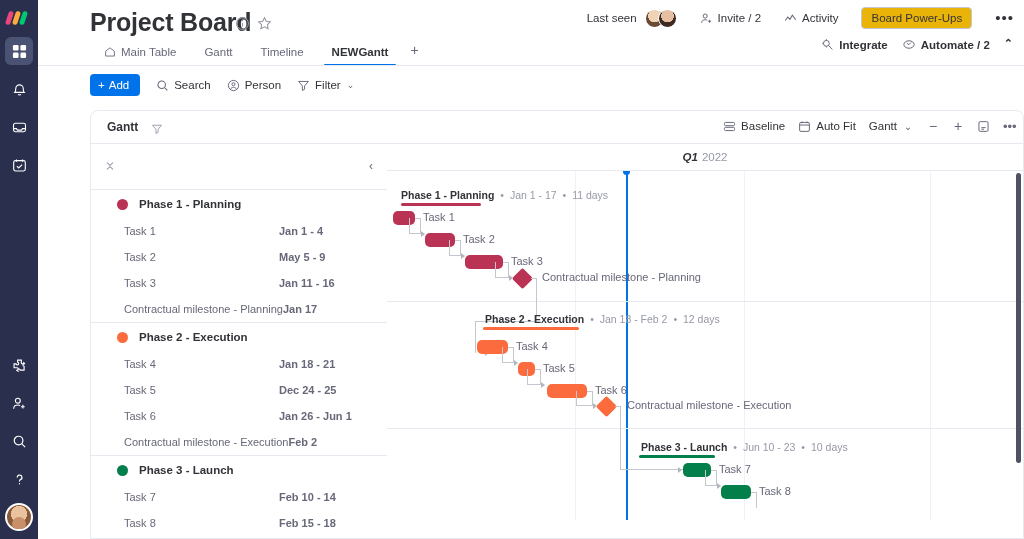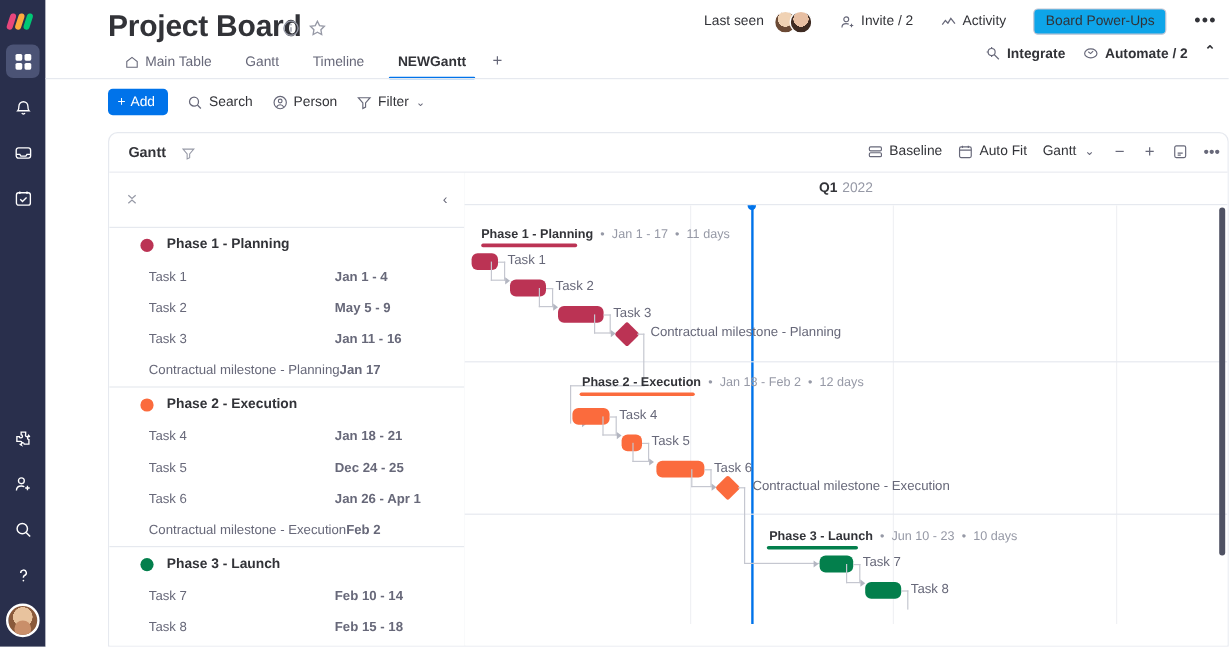--- a/index.html
+++ b/index.html
@@ -65,21 +65,21 @@
 
   .hdr-right { position: absolute; right: 10px; top: 7px; display: flex; align-items: center; gap: 23px; }
   .hdr-item { display: flex; align-items: center; gap: 5px; font-size: 11.5px; color: #323338; white-space: nowrap; }
   .hdr-item svg { color: #676879; }
   .avatars { display: flex; align-items: center; margin-left: 3px; }
   .av { width: 19px; height: 19px; border-radius: 50%; border: 1.5px solid #fff; }
   .av.a { background: radial-gradient(circle at 50% 35%, #f0d2b4 0 45%, #6b4a35 46% 100%); }
   .av.b { background: radial-gradient(circle at 50% 35%, #e7bfa3 0 45%, #3d2a22 46% 100%); margin-left: -6px; }
   .powerups {
     border: 1px solid #c3c6d4; border-radius: 4px;
-    padding: 4px 9px; font-size: 11.5px; color: #323338; background: #0ea5e9;
+    padding: 4px 9px; font-size: 11.5px; color: #323338; background: #eab308;
   }
   .dots { color: #323338; font-size: 15px; letter-spacing: 1px; line-height: 10px; }
 
   .hdr-right2 { position: absolute; right: 10px; top: 38px; display: flex; gap: 14px; font-weight: bold; }
 
   
   .tabs { position: absolute; left: 52px; top: 38px; display: flex; align-items: flex-end; height: 28px; }
   .tab {
     font-size: 11.5px; color: #676879; padding: 0 14px 8px 14px;
     display: flex; align-items: flex-end; gap: 5px; position: relative; white-space: nowrap;
@@ -135,21 +135,21 @@
   .row-name { font-size: 11px; color: #676879; flex: 0 0 155px; white-space: nowrap; }
   .row-date { font-size: 11px; color: #676879; white-space: nowrap; font-weight: bold; }
   .grp-sep { height: 1px; background: #e6e9ef; margin-left: 0; }
 
   
   .tl-q {
     position: relative; height: 27px; border-bottom: 1px solid #e6e9ef;
     display: flex; align-items: center; justify-content: center;
     font-size: 11.5px; color: #9699a6;
   }
-  .tl-q b { color: #323338; font-weight: 700; margin-right: 4px; }
+  .tl-q b { color: #323338; font-weight: 700; margin-right: 4px; font-style: italic; }
   .tl-m { position: relative; height: 19px; border-bottom: 1px solid #e6e9ef; }
   .tl-m-cell {
     position: absolute; top: 0; height: 19px;
     display: flex; align-items: center; justify-content: center;
     font-size: 10.5px; color: #676879;
   }
   .tl-m-cell.cur {
     background: #0073ea; color: #fff; border-radius: 3px; height: 15px; top: 2px;
   }
   .tl-m-div { position: absolute; top: 0; width: 1px; height: 19px; background: #e6e9ef; }
@@ -448,21 +448,21 @@
             <div class="row">
               <span class="row-name">Task 4</span>
               <span class="row-date">Jan 18 - 21</span>
             </div>
             <div class="row">
               <span class="row-name">Task 5</span>
               <span class="row-date">Dec 24 - 25</span>
             </div>
             <div class="row">
               <span class="row-name">Task 6</span>
-              <span class="row-date">Jan 26 - Apr 1</span>
+              <span class="row-date">Jan 26 - Jun 1</span>
             </div>
             <div class="row">
               <span class="row-name">Contractual milestone - Execution</span>
               <span class="row-date">Feb 2</span>
             </div>
           </div>
           <div class="grp-sep"></div>
 
           <div class="grp">
             <div class="grp-hdr">

